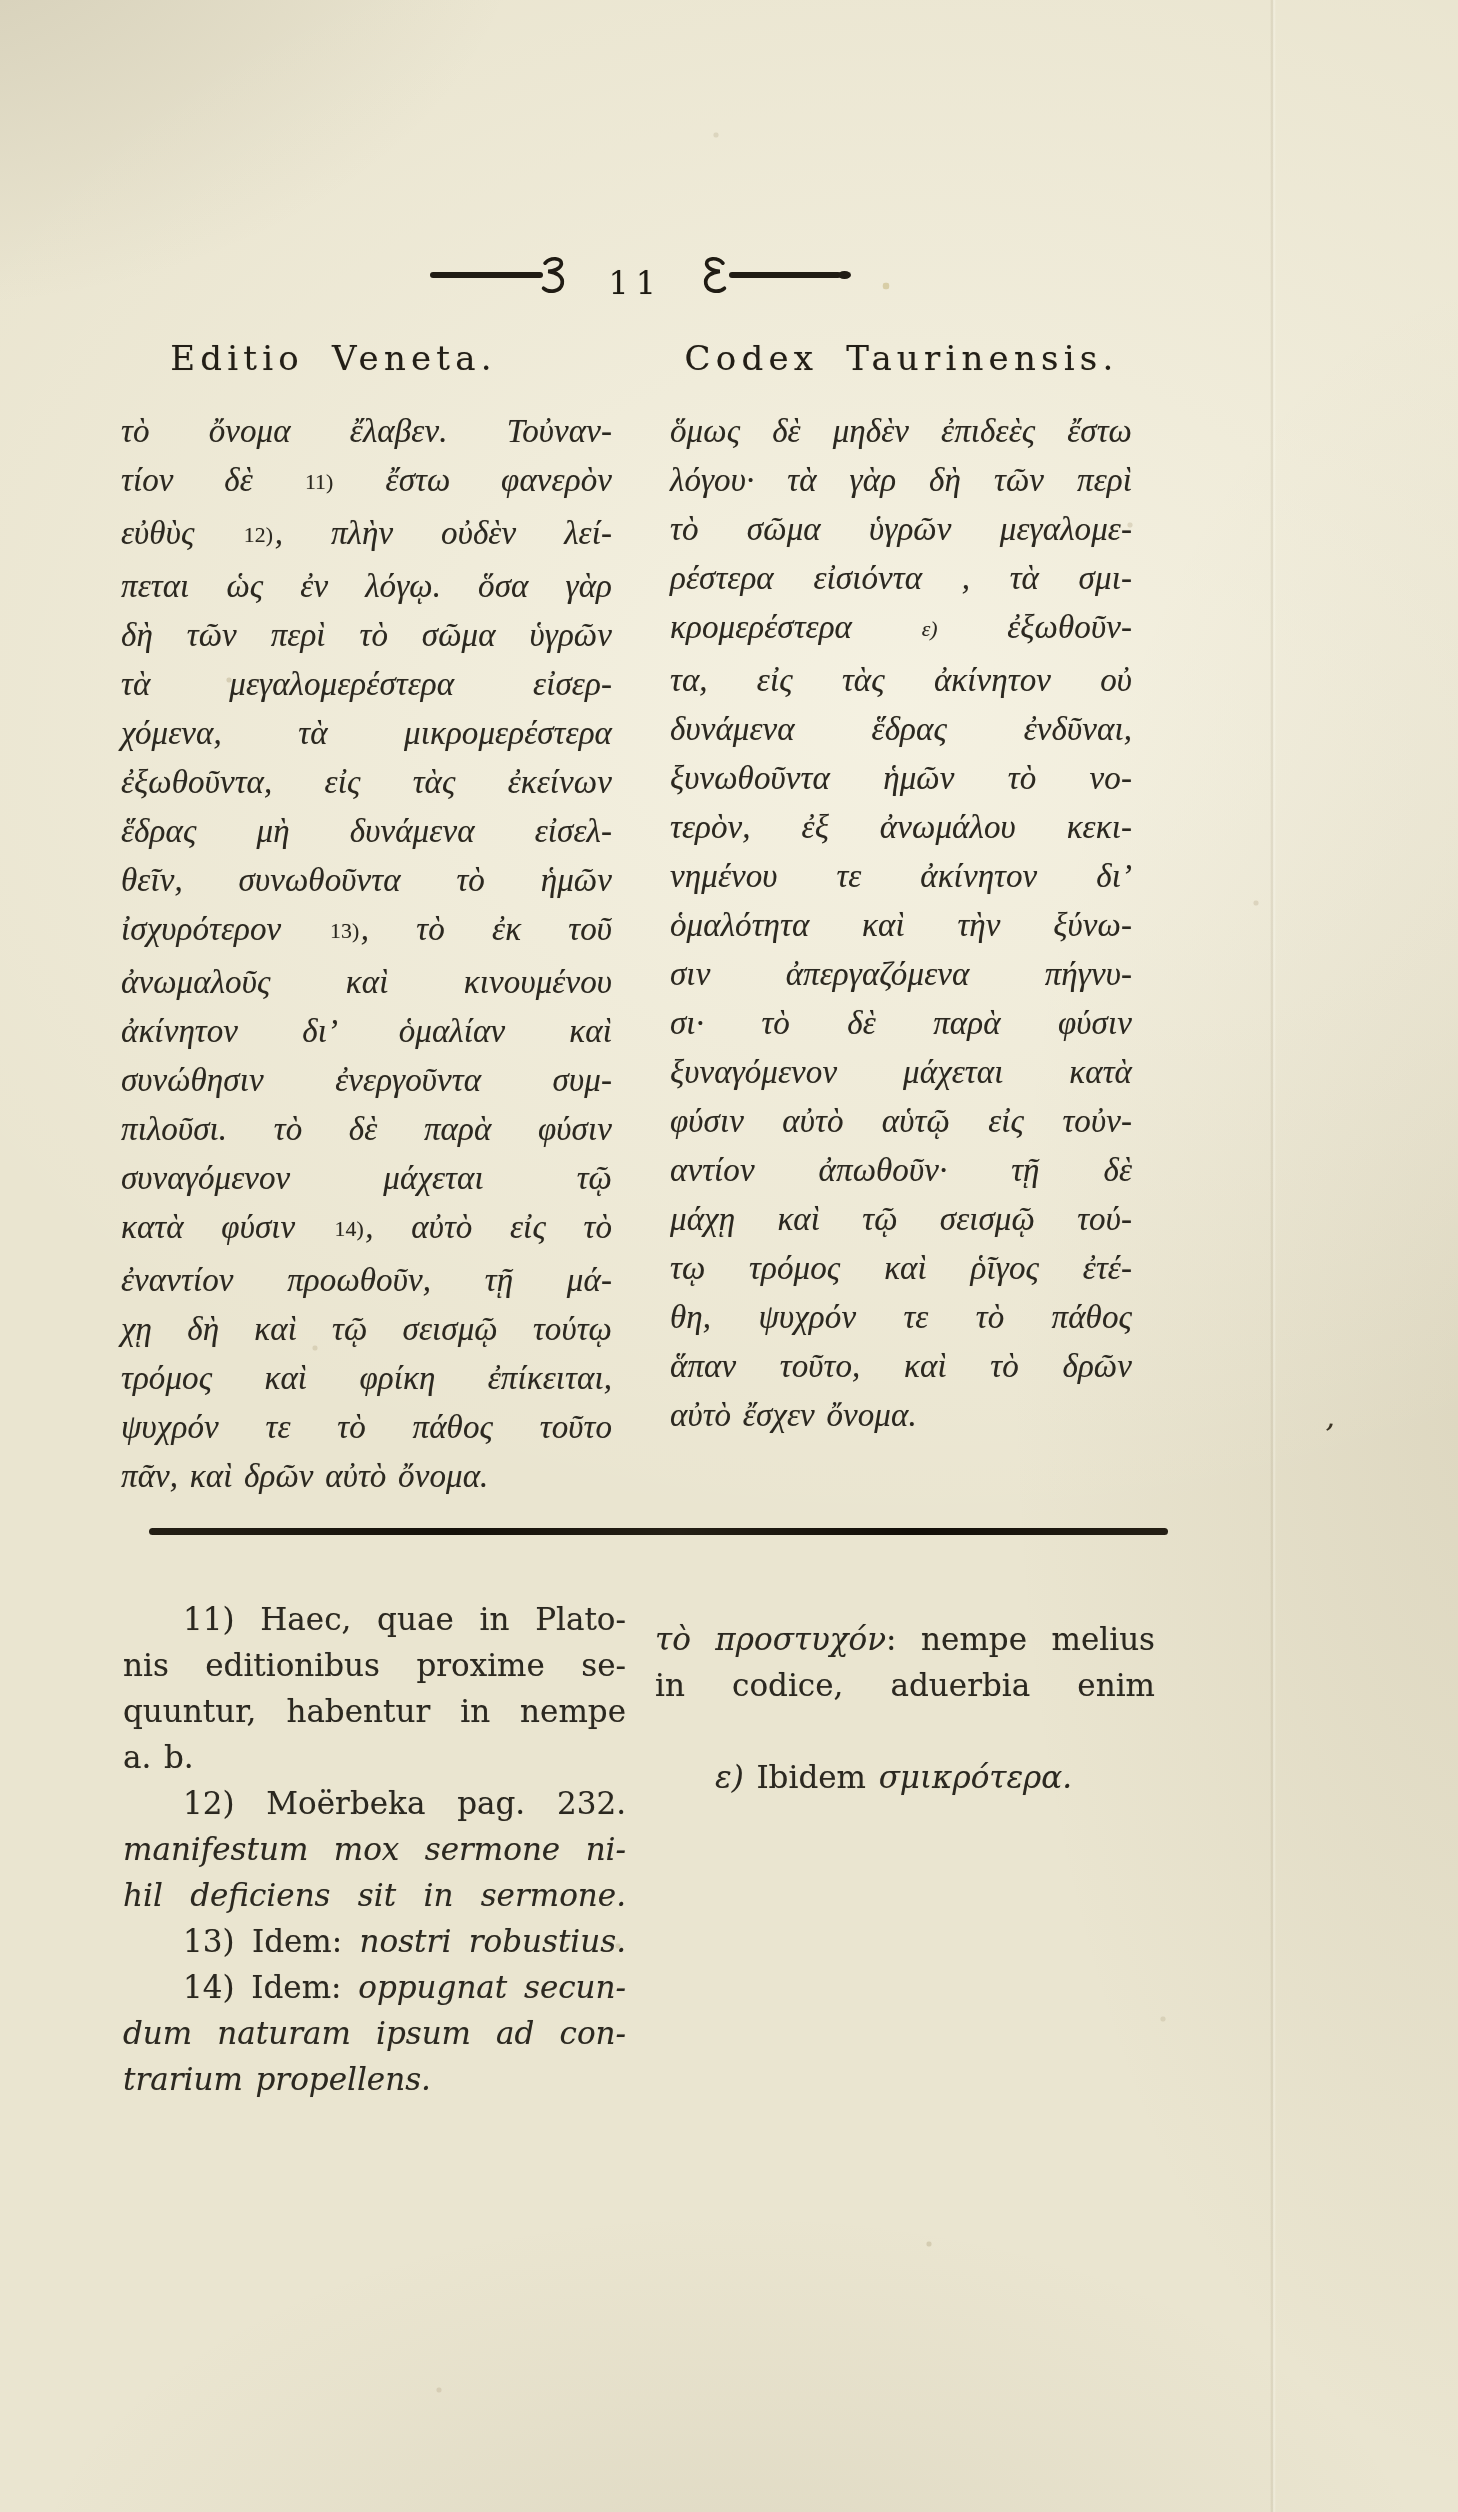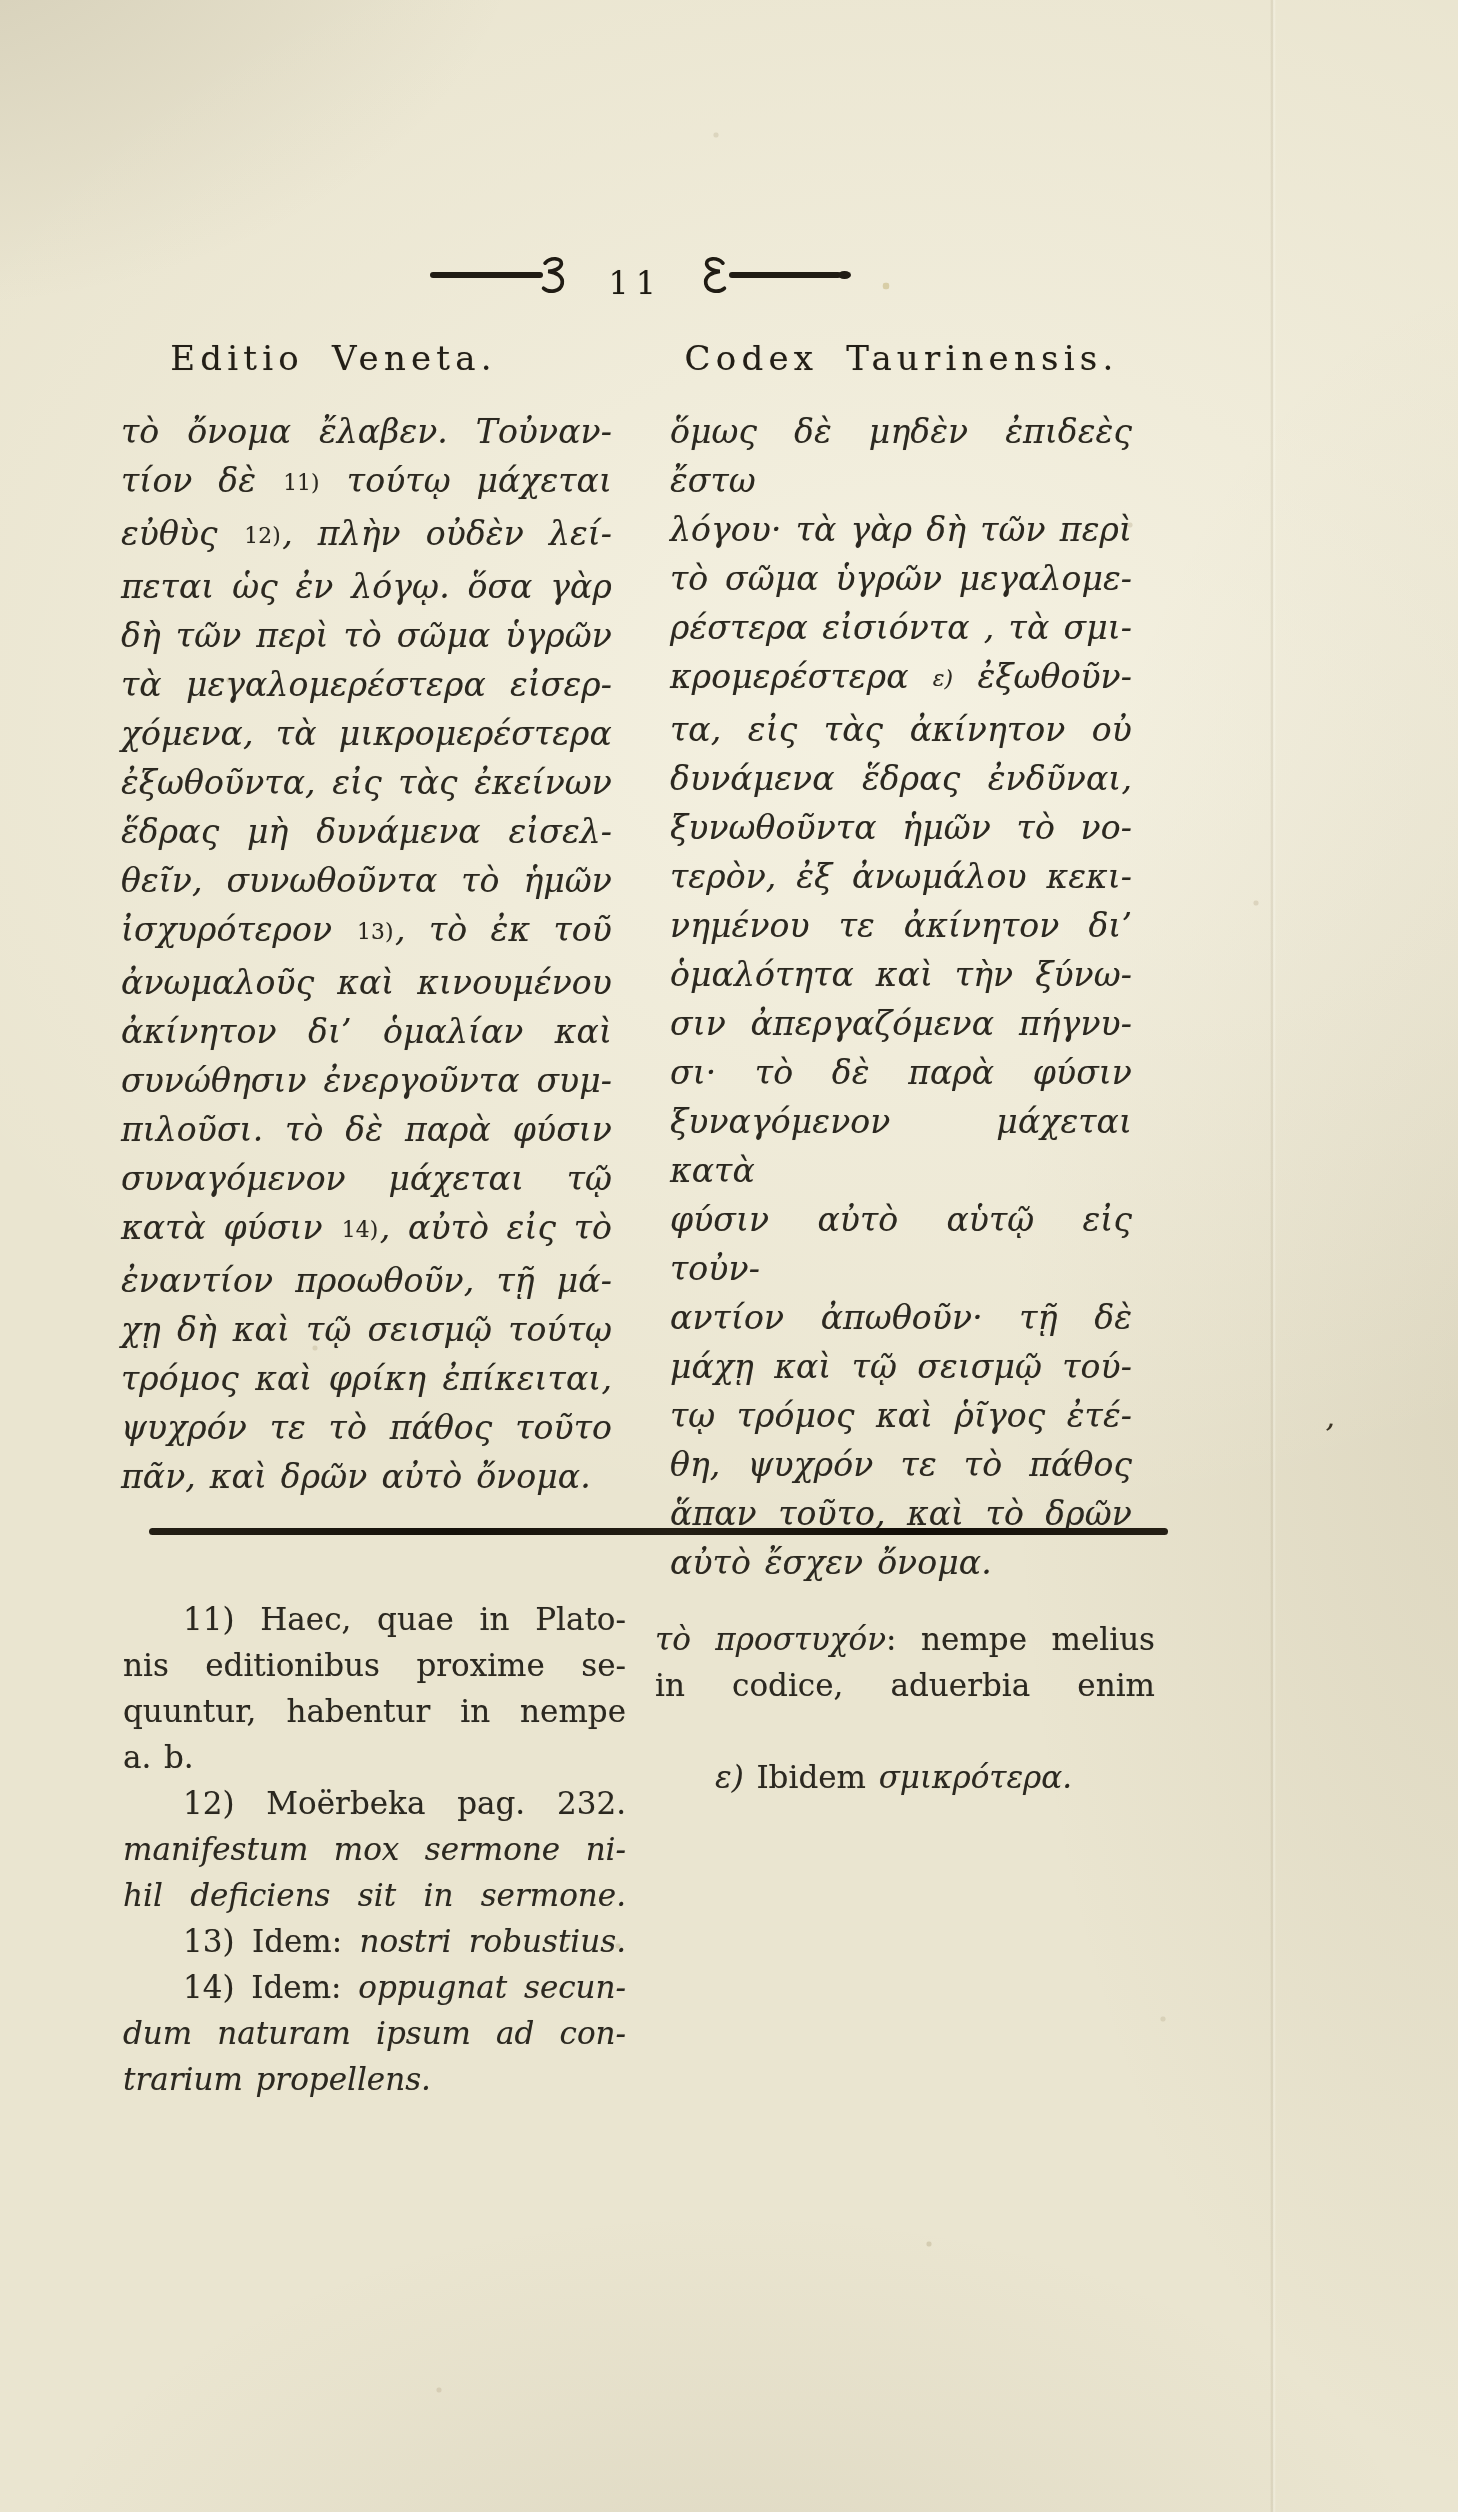--- a/index.html
+++ b/index.html
@@ -65,20 +65,21 @@
   .col-header.right{left:669px;width:465px;}
 
   
   .gcol{position:absolute;font-size:33px;}
   .gcol .ln{
     line-height:49px;min-height:49px;
     text-align:justify;text-align-last:justify;
     word-spacing:0.10em;letter-spacing:0.1px;
     text-shadow:0 0 0.7px rgba(25,20,10,0.30);
     white-space:normal;
+    font-family:Liberation Serif, serif;
   }
   .gcol.left{left:121px;top:407px;width:491px;}
   .gcol.right{left:670px;top:407px;width:462px;}
 
   
   .fn-rule{
     position:absolute;left:149px;top:1528px;width:1019px;height:6.7px;
     background:linear-gradient(90deg,#241f15 0%,#15110a 30%,#241f15 52%,#120e08 75%,#241f15 100%);
     border-radius:3.7px;
   }
@@ -126,21 +127,21 @@
     </svg>
     <div class="orn-rule r"></div>
     <div class="orn-blob"></div>
   </div>
 
   <div class="col-header left">Editio Veneta.</div>
   <div class="col-header right">Codex Taurinensis.</div>
 
   <div class="gcol left" id="gcol-left">
       <div class="ln"><span class="gk">τὸ ὄνομα ἔλαβεν. Τοὐναν-</span></div>
-      <div class="ln"><span class="gk">τίον δὲ </span><span class="fm">11)</span><span class="gk"> τούτῳ μάχεται</span></div>
+      <div class="ln"><span class="gk">τίον δὲ </span><span class="fm">11)</span><span class="gk"> ἔστω φανερὸν</span></div>
       <div class="ln"><span class="gk">εὐθὺς </span><span class="fm">12)</span><span class="gk">, πλὴν οὐδὲν λεί-</span></div>
       <div class="ln"><span class="gk">πεται ὡς ἐν λόγῳ. ὅσα γὰρ</span></div>
       <div class="ln"><span class="gk">δὴ τῶν περὶ τὸ σῶμα ὑγρῶν</span></div>
       <div class="ln"><span class="gk">τὰ μεγαλομερέστερα εἰσερ-</span></div>
       <div class="ln"><span class="gk">χόμενα, τὰ μικρομερέστερα</span></div>
       <div class="ln"><span class="gk">ἐξωθοῦντα, εἰς τὰς ἐκείνων</span></div>
       <div class="ln"><span class="gk">ἕδρας μὴ δυνάμενα εἰσελ-</span></div>
       <div class="ln"><span class="gk">θεῖν, συνωθοῦντα τὸ ἡμῶν</span></div>
       <div class="ln"><span class="gk">ἰσχυρότερον </span><span class="fm">13)</span><span class="gk">, τὸ ἐκ τοῦ</span></div>
       <div class="ln"><span class="gk">ἀνωμαλοῦς καὶ κινουμένου</span></div>

